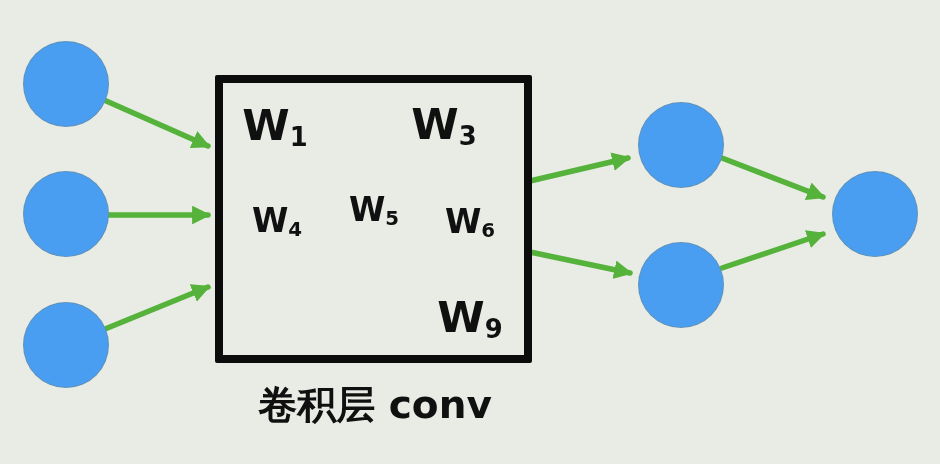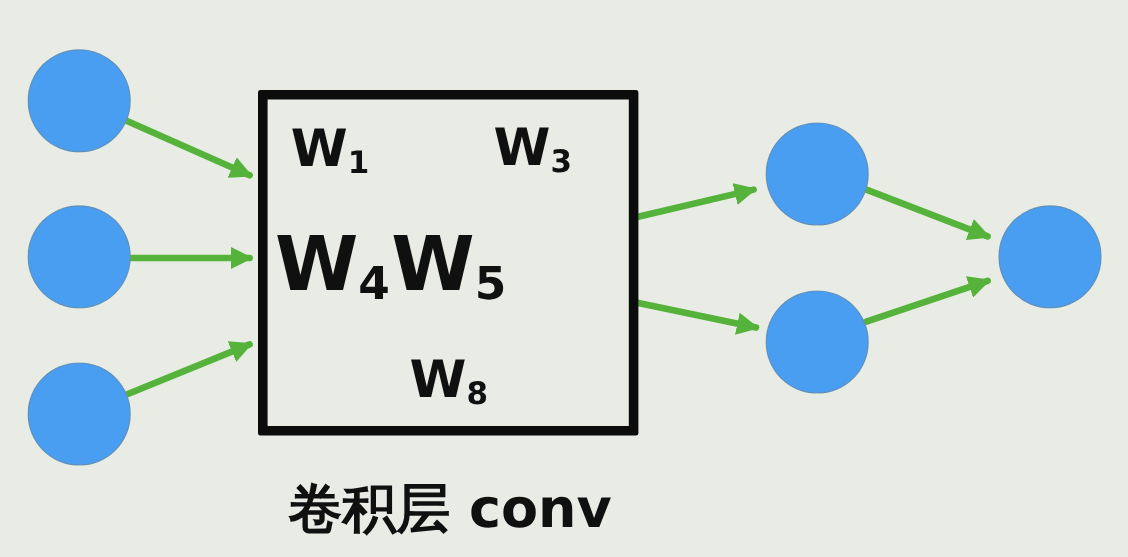--- a/index.html
+++ b/index.html
@@ -49,33 +49,33 @@
   .w{
     position:absolute;
     transform:translate(-50%,-50%);
     font-weight:bold;
     color:var(--color-text);
     font-size:43px;
     letter-spacing:-1px;
     white-space:nowrap;
     line-height:1;
   }
-  .w.mid{font-size:63px;}
+  .w.mid{font-size:33px;}
   .w .sub{
     font-size:0.60em;
     position:relative;
     top:0.22em;
     margin-left:1px;
     letter-spacing:0;
   }
   .caption{
     position:absolute;
-    left:375px;top:424px;
+    left:375px;top:404px;
     transform:translate(-50%,-50%);
-    font-size:45px;
+    font-size:39px;
     font-weight:bold;
     color:var(--color-text);
     white-space:nowrap;
     line-height:1;
   }
 </style>
 </head>
 <body>
 
 <div class="stage">
@@ -100,18 +100,19 @@
   <div class="node" style="left:23px;top:302px"></div>
   <div class="node" style="left:638px;top:102px"></div>
   <div class="node" style="left:638px;top:242px"></div>
   <div class="node" style="left:832px;top:171px"></div>
 
   <div class="kernel-box"></div>
 
   <div class="w" style="left:275px;top:125px"><span>W</span><span class="sub">1</span></div>
   <div class="w" style="left:444px;top:124px"><span>W</span><span class="sub">3</span></div>
   <div class="w mid" style="left:277px;top:220px"><span>W</span><span class="sub">4</span></div>
-  <div class="w mid" style="left:374px;top:220px"><span>W</span><span class="sub">5</span></div>
-  <div class="w" style="left:374px;top:317px"><span>W</span><span class="sub">8</span></div>
+  <div class="w mid" style="left:374px;top:209px"><span>W</span><span class="sub">5</span></div>
+  <div class="w mid" style="left:470px;top:221px"><span>W</span><span class="sub">6</span></div>
+  <div class="w" style="left:470px;top:317px"><span>W</span><span class="sub">9</span></div>
 
   <div class="caption">卷积层 conv</div>
 
 </div>
 
 </body></html>

